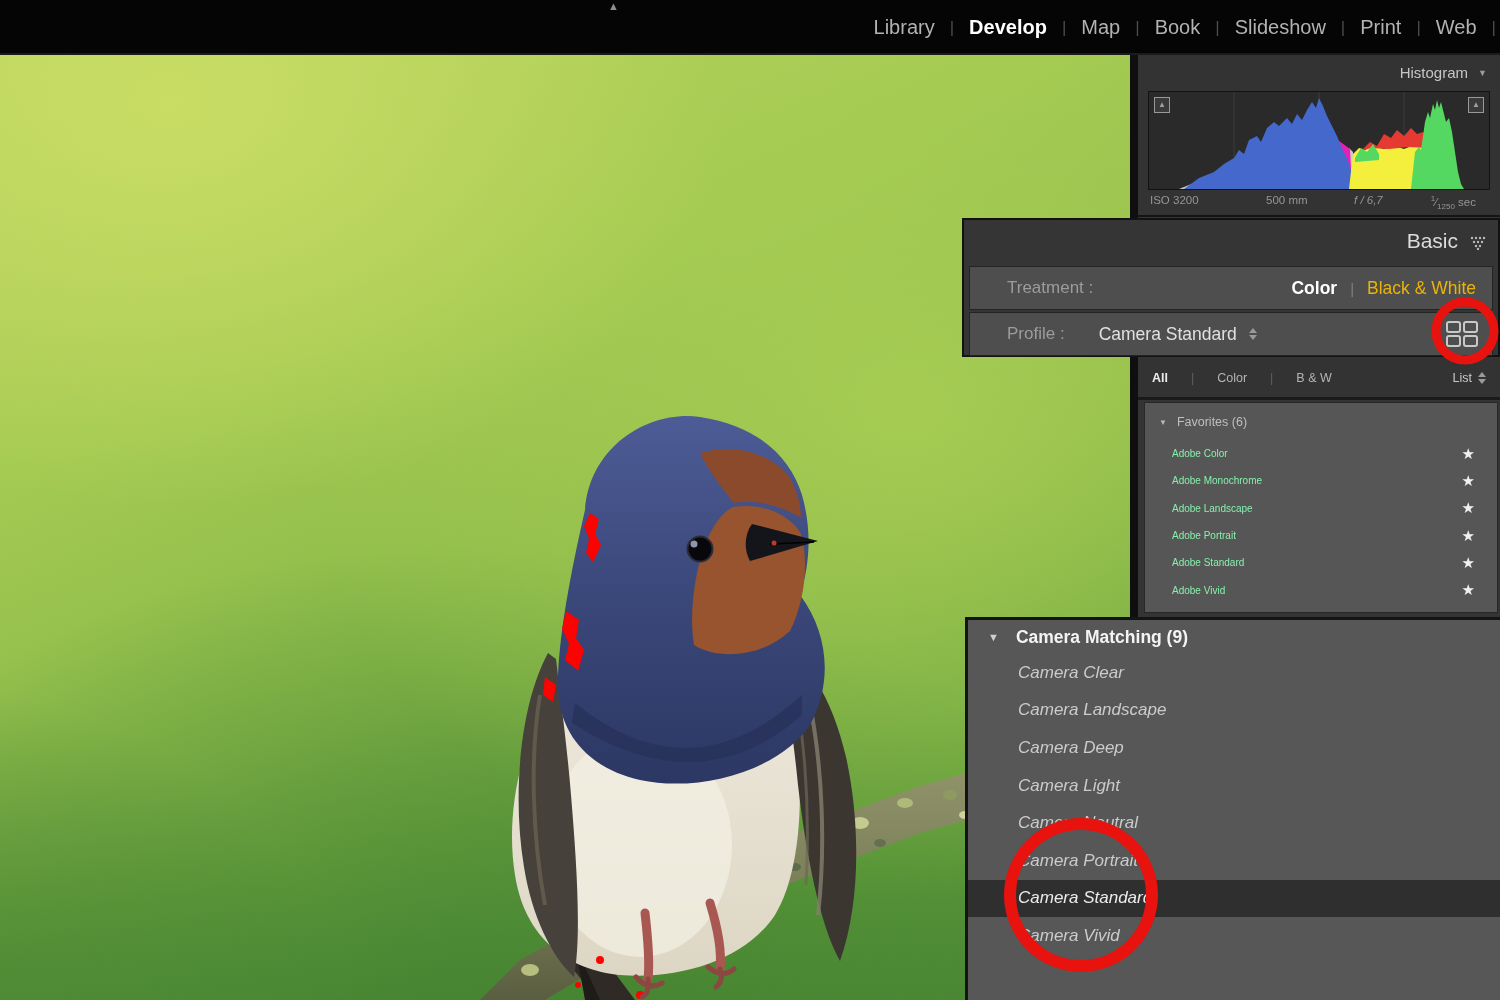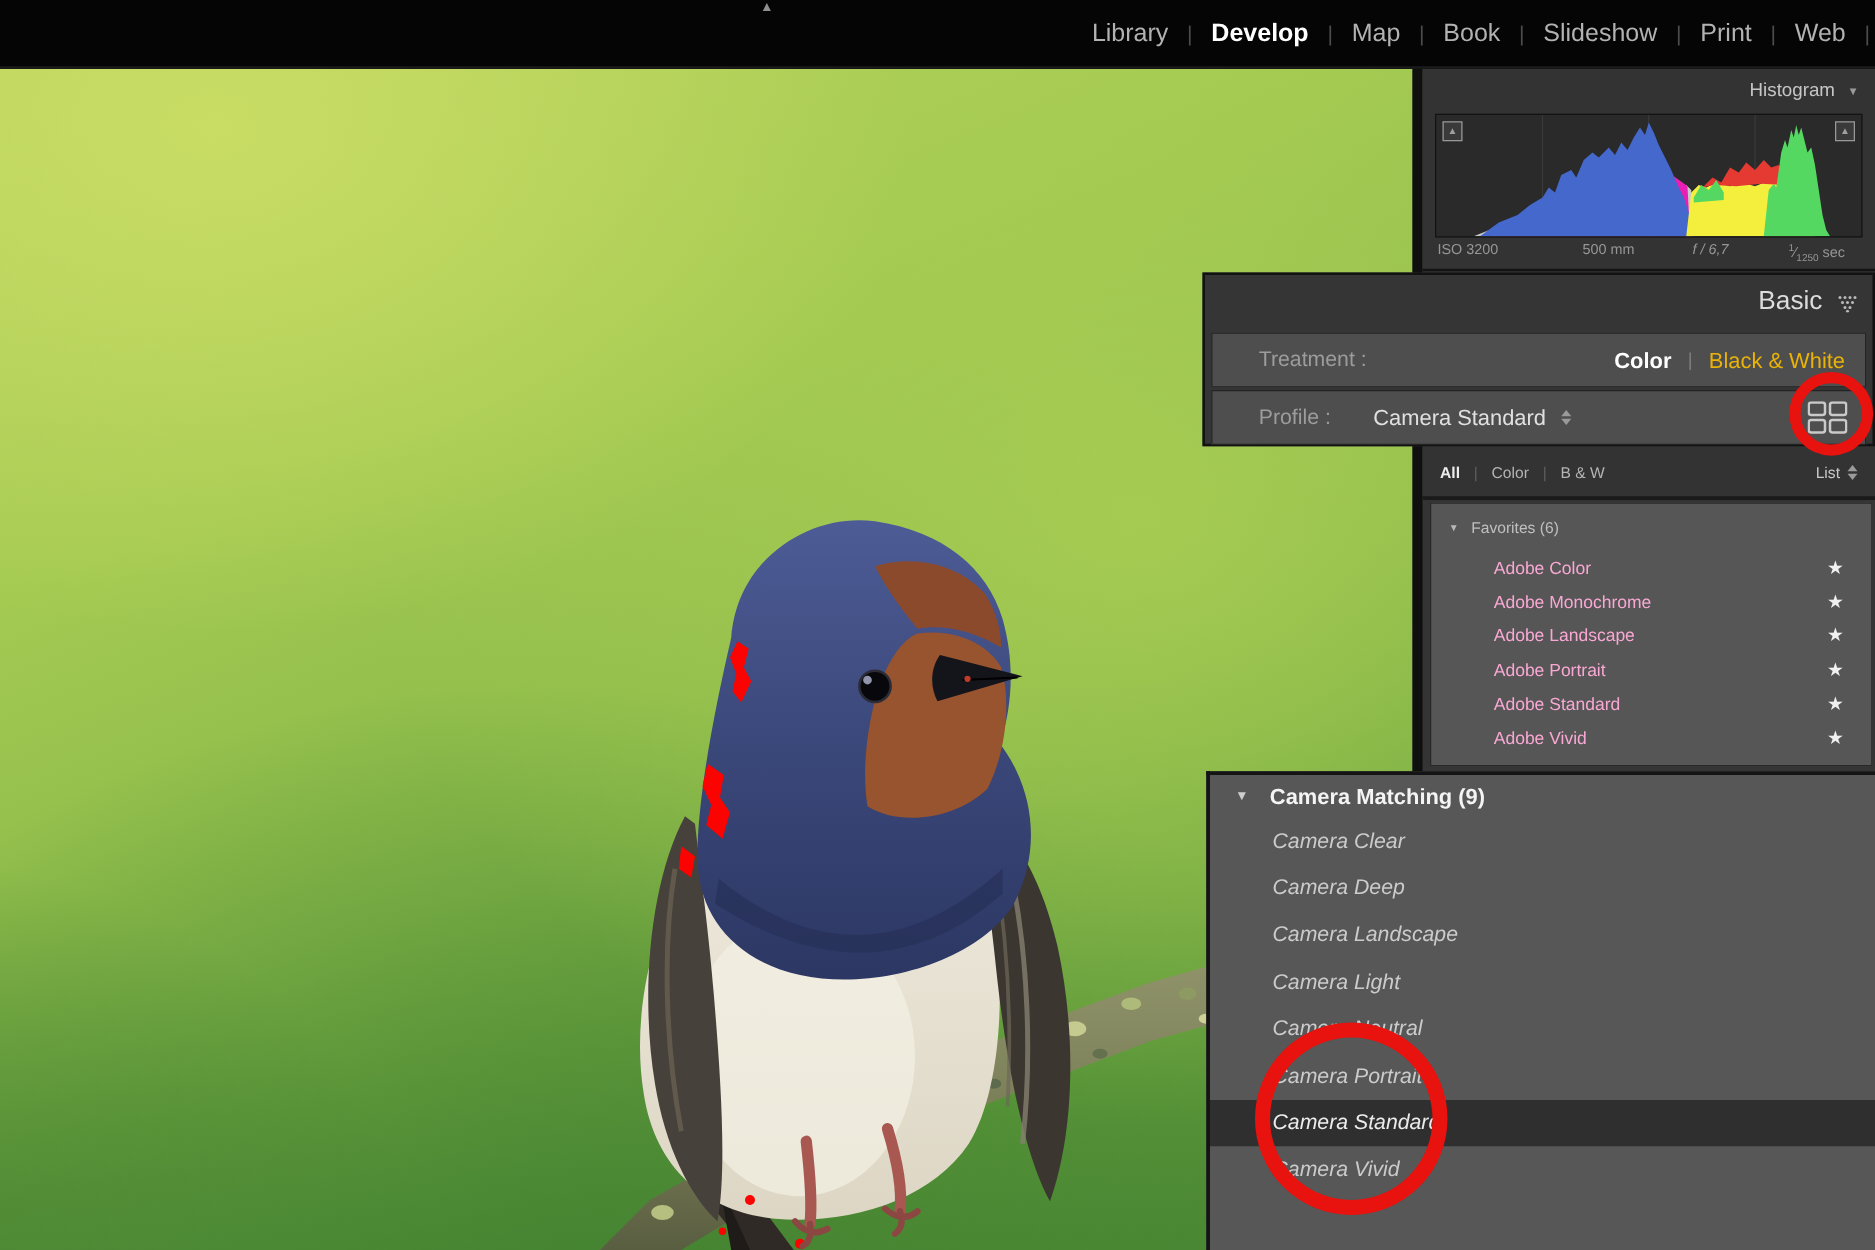--- a/index.html
+++ b/index.html
@@ -42,37 +42,37 @@
     color:#9f9f9f; font-size:8px; line-height:8px; cursor:pointer; }
   .clip-btn.left { left:5px; } .clip-btn.right { right:5px; }
   .exif-row { position:absolute; left:0; top:139px; width:346px; height:20px;
     font-size:11.5px; color:#969696; }
   .exif-iso { position:absolute; left:12px; } .exif-focal { position:absolute; left:128px; }
   .exif-aper { position:absolute; left:216px; font-style:italic; }
   .exif-shutter { position:absolute; right:8px; }
   .exif-shutter sup { font-size:8px; } .exif-shutter sub { font-size:8px; }
 
   .filter-bar { position:absolute; left:0; top:303px; width:362px; height:42px; background:#333333;
-    border-bottom:3px solid #1a1a1a; display:flex; align-items:center; padding:0 14px; font-size:12.5px; }
+    border-bottom:3px solid #1a1a1a; display:flex; align-items:center; padding:0 14px; font-size:12.5px;gap:12px; }
   .filter-item { color:#b4b4b4; cursor:pointer; }
   .filter-item.active { color:#ededed; font-weight:700; }
   .filter-div { color:#5e5e5e; margin:0 11px; }
   .view-mode { margin-left:auto; display:flex; align-items:center; gap:6px; color:#c8c8c8; cursor:pointer; }
   .sort-arrows { display:inline-flex; flex-direction:column; gap:2px; }
   .sort-arrows .up { width:0; height:0; border-left:4px solid transparent; border-right:4px solid transparent; border-bottom:5px solid #9a9a9a; }
   .sort-arrows .dn { width:0; height:0; border-left:4px solid transparent; border-right:4px solid transparent; border-top:5px solid #9a9a9a; }
 
   .fav-panel { position:absolute; left:6px; top:347px; width:354px; height:211px;
     background:#565656; border:1px solid #282828; }
   .fav-header { position:absolute; left:14px; top:12px; display:flex; align-items:center; gap:10px;
     color:#bfbfbf; font-size:12.5px; cursor:pointer; }
   .fav-header .tri { font-size:8px; color:#b8b8b8; }
   .fav-rows { position:absolute; left:0; top:37px; width:100%; }
   .fav-row { position:relative; height:27.3px; display:flex; align-items:center; cursor:pointer; }
-  .fav-row .lbl { margin-left:50px; font-size:14px; color:#f9a8d4; }
+  .fav-row .lbl { margin-left:27px; font-size:10px; color:#86efac; }
   .fav-row .star { position:absolute; right:22px; color:#f0f0f0; font-size:15px; cursor:pointer; }
 
   
   .basic-panel { position:absolute; left:962px; top:218px; width:538px; height:139px;
     background:#353535; border:2px solid #121212; z-index:10; }
   .basic-header { position:absolute; left:0; top:0; width:100%; height:44px; }
   .basic-title { position:absolute; right:40px; top:9px; font-size:21px; color:#dcdcdc; cursor:pointer; }
   .basic-disc { position:absolute; right:12px; top:16px; cursor:pointer; }
   .basic-row { position:absolute; left:5px; width:524px; height:44px; background:#4e4e4e;
     border:1px solid #242424; display:flex; align-items:center;padding-left:23px; }
@@ -338,24 +338,24 @@
   <div class="cm-panel">
     <div class="cm-header">
       <span class="tri">▼</span>
       <span class="lbl">Camera Matching (9)</span>
     </div>
     <div class="cm-rows">
       <div class="cm-row">
           <span class="lbl">Camera Clear</span>
         </div>
       <div class="cm-row">
+          <span class="lbl">Camera Landscape</span>
+        </div>
+      <div class="cm-row">
           <span class="lbl">Camera Deep</span>
-        </div>
-      <div class="cm-row">
-          <span class="lbl">Camera Landscape</span>
         </div>
       <div class="cm-row">
           <span class="lbl">Camera Light</span>
         </div>
       <div class="cm-row">
           <span class="lbl">Camera Neutral</span>
         </div>
       <div class="cm-row">
           <span class="lbl">Camera Portrait</span>
         </div>

